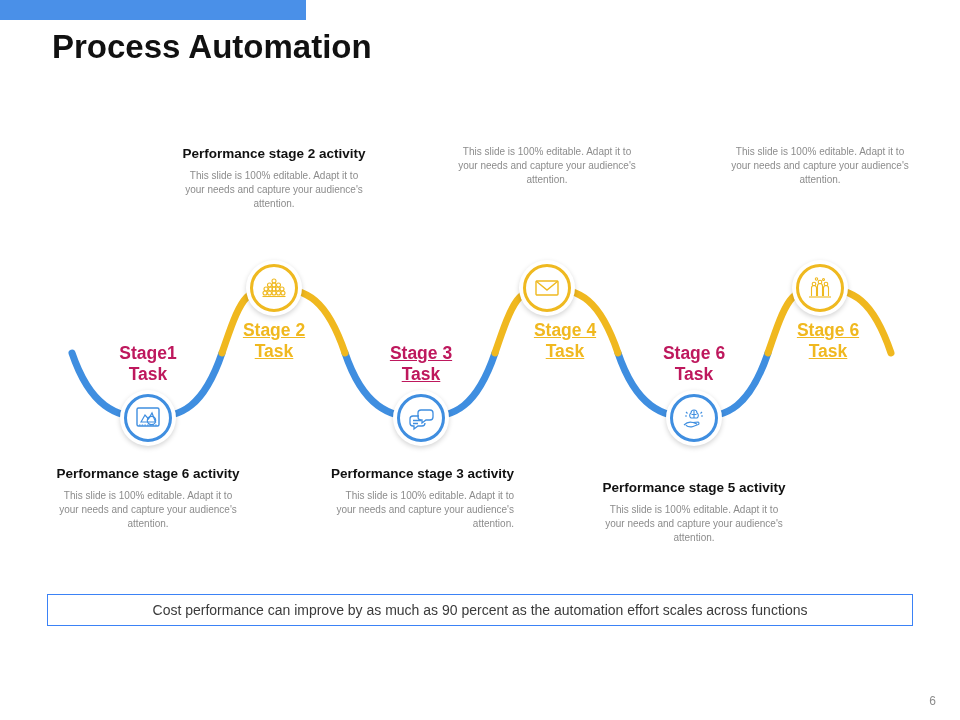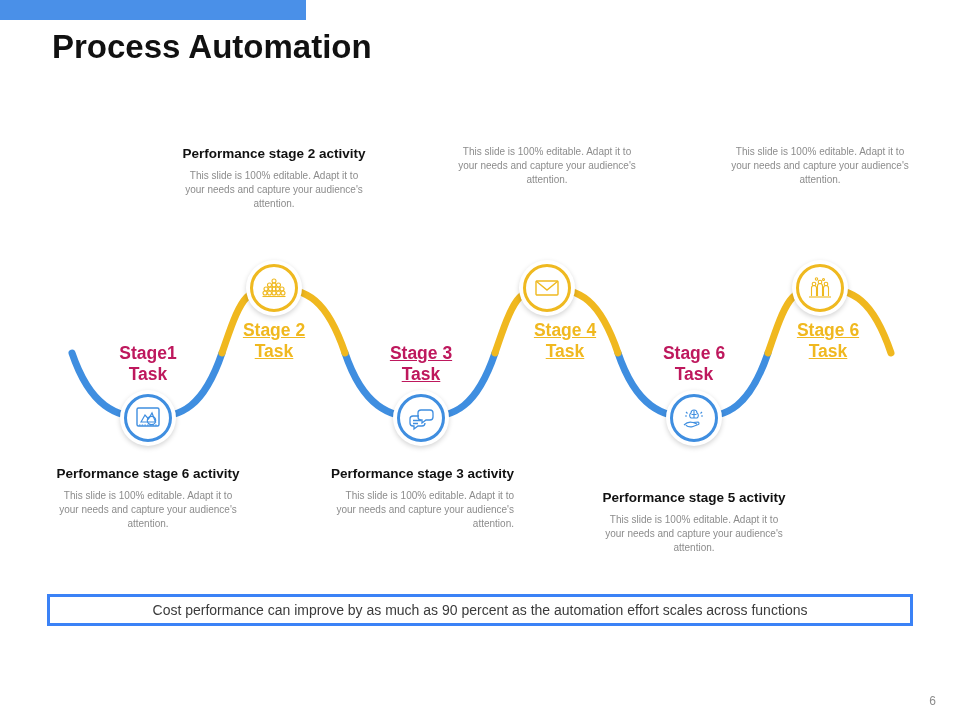--- a/index.html
+++ b/index.html
@@ -108,21 +108,21 @@
     margin: 0;
   }
 
   
   #caption-box {
     position: absolute;
     left: 47px;
     top: 594px;
     width: 866px;
     height: 32px;
-    border: 3px solid #3b82f6;
+    border: 1px solid #3b82f6;
     background: #ffffff;
     display: flex;
     align-items: center;
     justify-content: center;
     box-sizing: border-box;
   }
   #caption-box .txt {
     font-size: 14px;
     color: #3b3b3b;
     white-space: nowrap;
@@ -287,21 +287,21 @@
   </div>
 
   <div class="desc" style="left:55px; top:465px;">
     <p class="head">Performance stage 6 activity</p>
     <p class="body">This slide is 100% editable.  Adapt it to your needs and capture your audience's attention.</p>
   </div>
   <div class="desc" style="left:328px; top:465px;text-align:right;">
     <p class="head">Performance stage 3 activity</p>
     <p class="body">This slide is 100% editable.  Adapt it to your needs and capture your audience's attention.</p>
   </div>
-  <div class="desc" style="left:601px; top:489px;">
+  <div class="desc" style="left:601px; top:479px;">
     <p class="head">Performance stage 5 activity</p>
     <p class="body">This slide is 100% editable.  Adapt it to your needs and capture your audience's attention.</p>
   </div>
 
   <div id="caption-box">
     <span class="txt">Cost performance can improve by as much as 90 percent as the automation effort scales across functions</span>
   </div>
 
   <div id="page-number">6</div>
 

